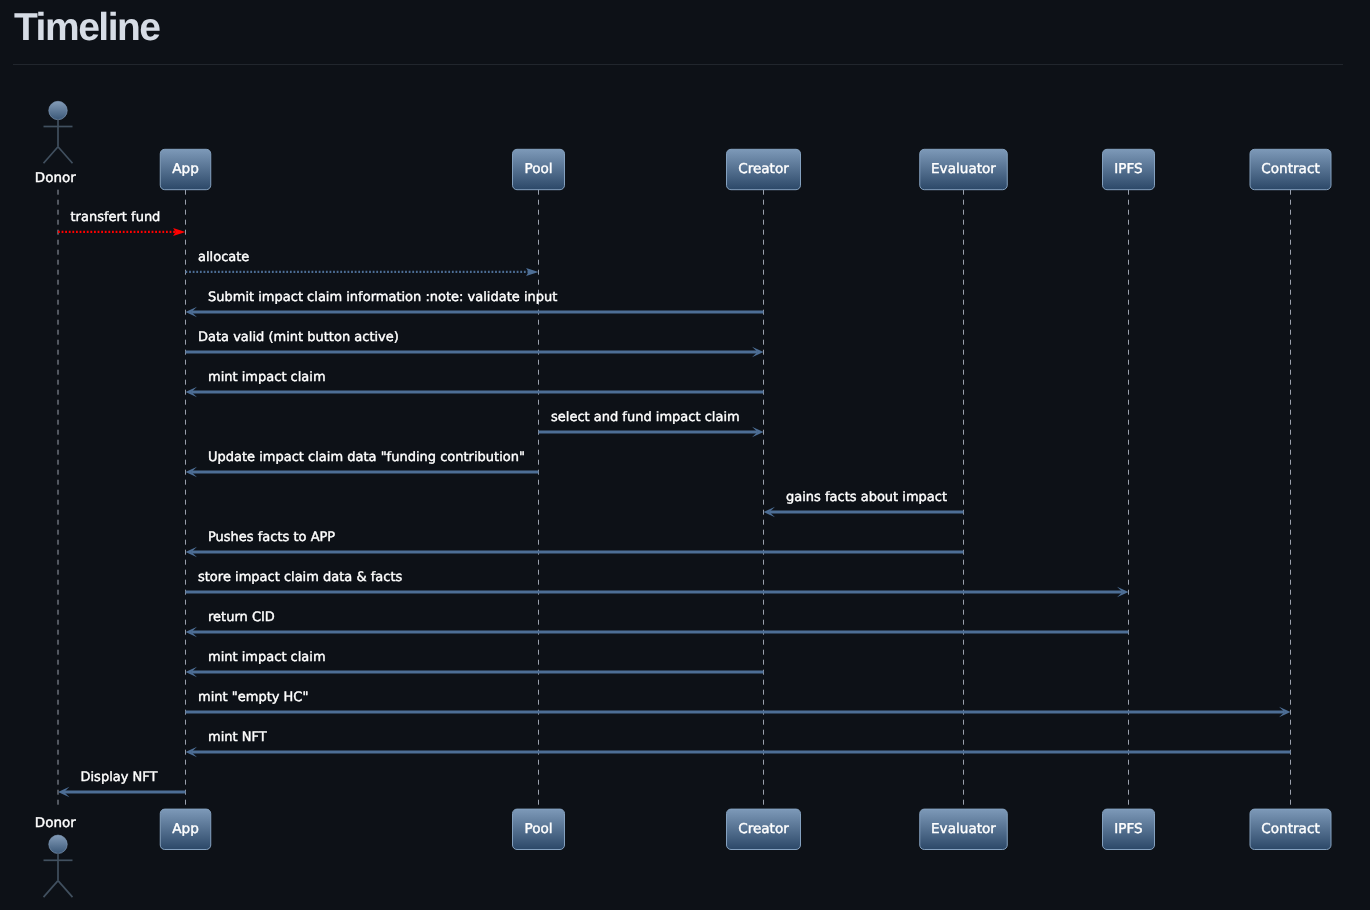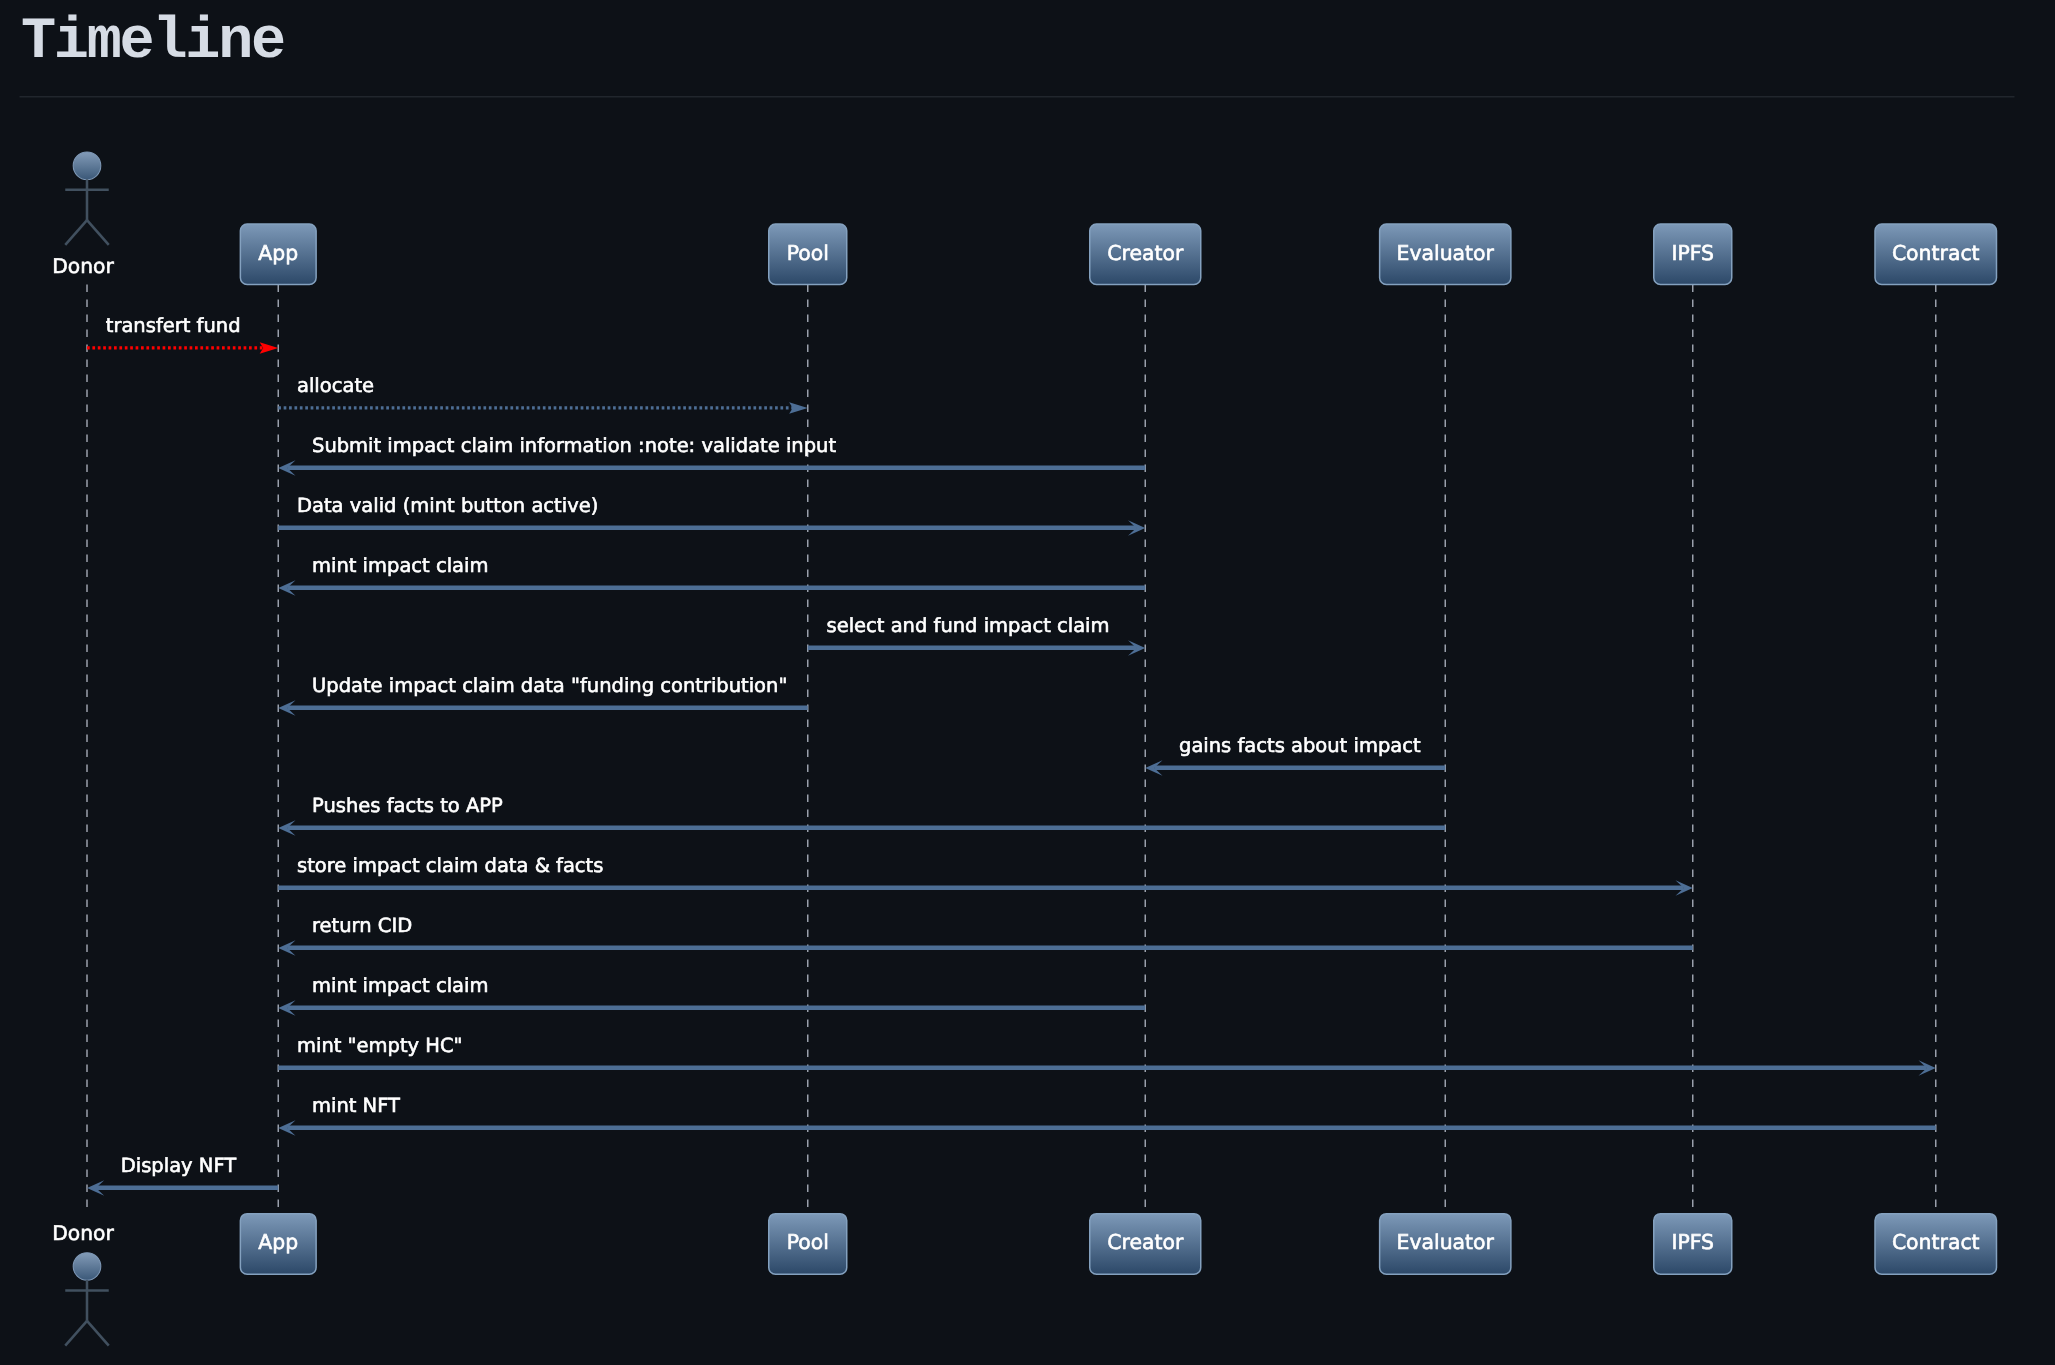--- a/index.html
+++ b/index.html
@@ -1,21 +1,21 @@
 <!DOCTYPE html>
 <html><head>
 <meta charset="utf-8">
 <title>Timeline</title>
 <style>
   html,body{margin:0;padding:0;background:#0d1117;width:1370px;height:910px;overflow:hidden;}
   body{font-family:"DejaVu Sans", sans-serif;}
   *{-webkit-font-smoothing:antialiased;text-rendering:geometricPrecision;}
   #page-title{
     position:absolute;left:14px;top:8px;
-    font-family:Liberation Mono, monospace;
+    font-family:Liberation Sans, sans-serif;
     font-size:39px;font-weight:700;color:#d6dce5;
     letter-spacing:-1.5px;
     line-height:40px;white-space:nowrap;
   }
   #title-rule{position:absolute;left:13px;top:64px;width:1330px;height:1px;background:#21262d;}
   #diagram{position:absolute;left:0;top:0;width:1370px;height:910px;display:block;}
   .msg-label{font-family:"DejaVu Sans",sans-serif;font-size:13px;fill:#ffffff;stroke:#ffffff;stroke-width:0.4px;paint-order:stroke fill;}
   .part-label{font-family:"DejaVu Sans",sans-serif;font-size:13.6px;fill:#ffffff;stroke:#ffffff;stroke-width:0.4px;paint-order:stroke fill;}
   .actor-label{font-family:"DejaVu Sans",sans-serif;font-size:13.5px;fill:#ffffff;stroke:#ffffff;stroke-width:0.4px;paint-order:stroke fill;}
 </style>

